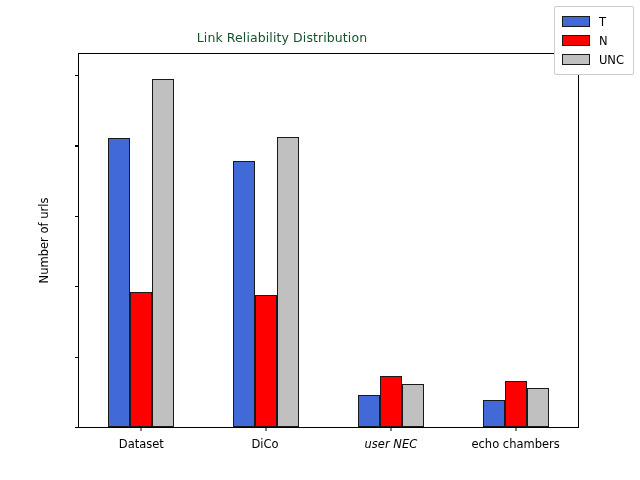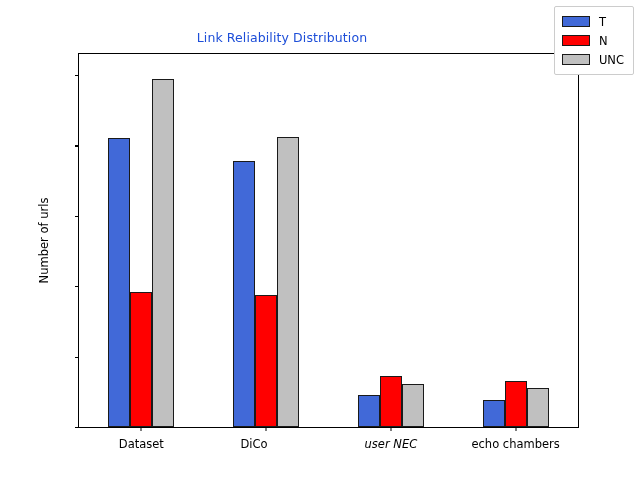--- a/index.html
+++ b/index.html
@@ -21,21 +21,21 @@
     background: #ffffff;
   }
   
   #chart-title {
     position: absolute;
     left: 0;
     top: 30px;
     width: 564px;
     text-align: center;
     font-size: 12.5px;
-    color: #1d4ed8;
+    color: #14532d;
     letter-spacing: 0.1px;
   }
   
   #plot-area {
     position: absolute;
     left: 78px;
     top: 53px;
     width: 499px;
     height: 373px;
     border: 1.15px solid #000000;
@@ -135,21 +135,21 @@
         <div class="ytick-mark" style="top: 302.623px;"></div>
         <div class="ytick-mark" style="top: 232.245px;"></div>
         <div class="ytick-mark" style="top: 161.868px;"></div>
         <div class="ytick-mark" style="top: 91.4906px;"></div>
         <div class="ytick-mark" style="top: 21.1132px;"></div>
       </div>
     <div id="xaxis-ticks">
         <div class="xtick-mark" style="left: 62.375px;"></div>
         <div class="xtick-label" style="left: 62.375px; margin-top: 32px;">Dataset</div>
         <div class="xtick-mark" style="left: 187.125px;"></div>
-        <div class="xtick-label" style="left: 175px;">DiCo</div>
+        <div class="xtick-label" style="left: 186px;">DiCo</div>
         <div class="xtick-mark" style="left: 311.875px;"></div>
         <div class="xtick-label" style="left: 311.875px; font-style: italic;">user NEC</div>
         <div class="xtick-mark" style="left: 436.625px;"></div>
         <div class="xtick-label" style="left: 436.625px; margin-top: 12px;">echo chambers</div>
       </div>
     <div id="bars-layer">
         <div class="bar" title="T — Dataset: 82000" style="left: 29.375px; width: 22px; height: 288.547px; background: rgb(65, 105, 216); border-color: rgb(26, 26, 26);"></div>
         <div class="bar" title="N — Dataset: 38500" style="left: 51.375px; width: 22px; height: 135.476px; background: rgb(255, 0, 0); border-color: rgb(26, 26, 26);"></div>
         <div class="bar" title="UNC — Dataset: 99000" style="left: 73.375px; width: 22px; height: 348.368px; background: rgb(192, 192, 192); border-color: rgb(26, 26, 26);"></div>
         <div class="bar" title="T — DiCo: 75500" style="left: 154.125px; width: 22px; height: 265.675px; background: rgb(65, 105, 216); border-color: rgb(26, 26, 26);"></div>

